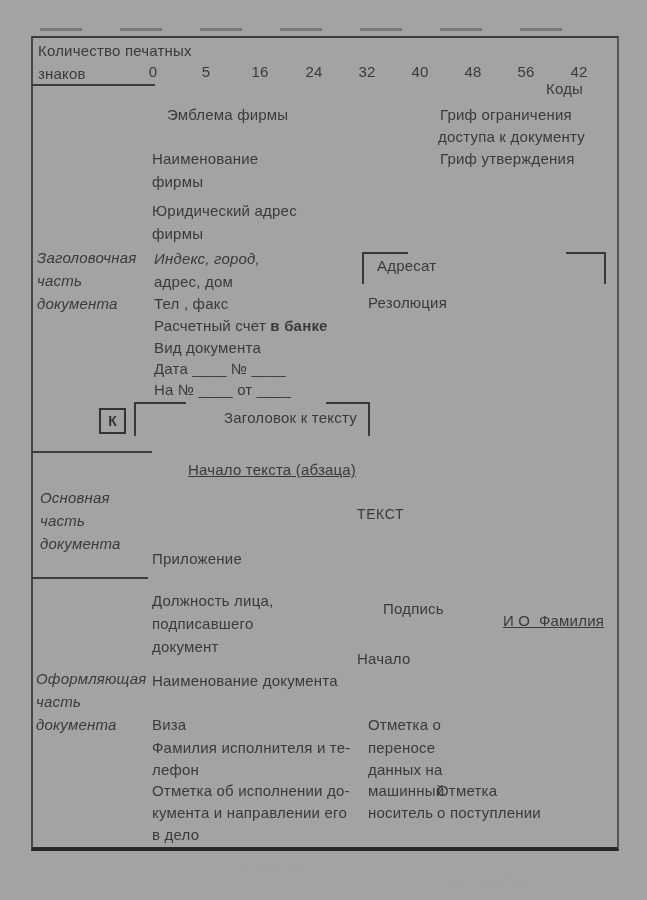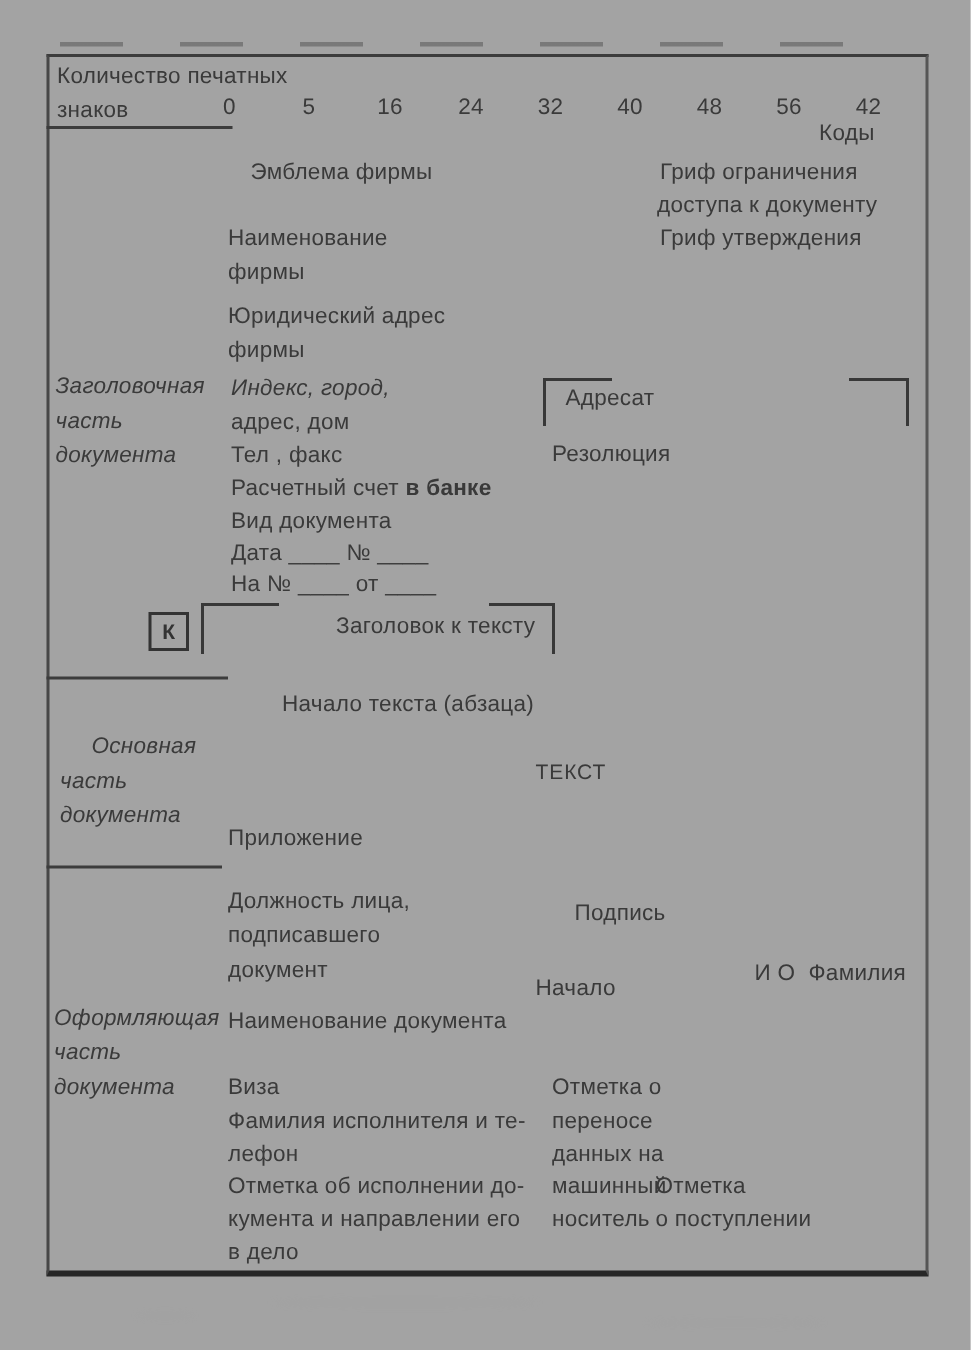--- a/index.html
+++ b/index.html
@@ -101,34 +101,34 @@
   <div class="t" style="left:377px;top:257px;">Адресат</div>
   <div class="t" style="left:368px;top:294px;">Резолюция</div>
 
   <div class="kbox">К</div>
   <div class="crop-tl" style="left:134px;top:402px;width:50px;height:32px;"></div>
   <div class="crop-tr" style="left:326px;top:402px;width:42px;height:32px;"></div>
   <div class="t" style="left:224px;top:409px;">Заголовок к тексту</div>
 
   <div class="sep" style="left:31px;top:451px;width:121px;"></div>
 
-  <div class="t" style="left:188px;top:461px;">Начало текста (абзаца)</div>
-  <div class="t i" style="left:40px;top:489px;margin-left:21px;">Основная</div>
+  <div class="t" style="left:188px;top:461px;text-decoration:underline;">Начало текста (абзаца)</div>
+  <div class="t i" style="left:40px;top:489px;">Основная</div>
   <div class="t i" style="left:40px;top:512px;">часть</div>
   <div class="t i" style="left:40px;top:535px;">документа</div>
   <div class="t caps" style="left:357px;top:506px;">ТЕКСТ</div>
   <div class="t" style="left:152px;top:550px;">Приложение</div>
 
   <div class="sep" style="left:31px;top:577px;width:117px;"></div>
 
   <div class="t" style="left:152px;top:592px;">Должность лица,</div>
   <div class="t" style="left:152px;top:615px;">подписавшего</div>
   <div class="t" style="left:152px;top:638px;">документ</div>
   <div class="t" style="left:383px;top:600px;">Подпись</div>
-  <div class="t" style="left:503px;top:640px;">И О  Фамилия</div>
+  <div class="t" style="left:503px;top:612px;text-decoration:underline;">И О  Фамилия</div>
   <div class="t" style="left:357px;top:650px;">Начало</div>
 
   <div class="t i" style="left:36px;top:670px;">Оформляющая</div>
   <div class="t i" style="left:36px;top:693px;">часть</div>
   <div class="t i" style="left:36px;top:716px;">документа</div>
 
   <div class="t" style="left:152px;top:672px;">Наименование документа</div>
   <div class="t" style="left:152px;top:716px;">Виза</div>
   <div class="t" style="left:152px;top:739px;">Фамилия исполнителя и те-</div>
   <div class="t" style="left:152px;top:761px;">лефон</div>

